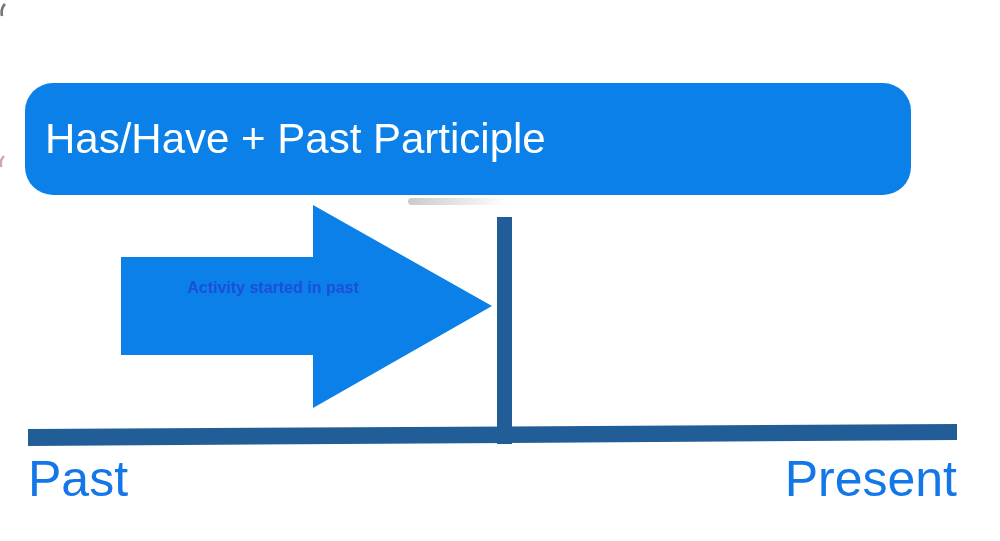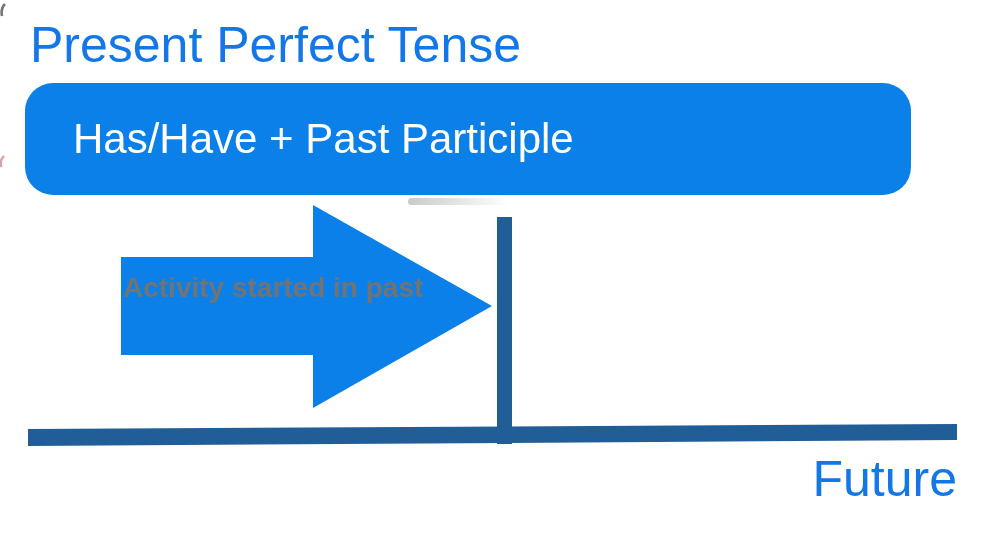--- a/index.html
+++ b/index.html
@@ -18,75 +18,75 @@
   }
 
   .formula-box {
     position: absolute; left: 25px; top: 83px;
     width: 886px; height: 112px;
     background: #0a80e8; border-radius: 28px;
     display: flex; align-items: center;
   }
   .formula-box .formula-text {
     color: #ffffff; font-size: 42px; line-height: 44px;
-    padding-left: 48px; white-space: nowrap;
+    padding-left: 20px; white-space: nowrap;
   }
 
   .smudge {
     position: absolute; left: 408px; top: 198px;
     width: 100px; height: 7px; border-radius: 4px;
     background: linear-gradient(to right, rgba(185,185,185,0.75), rgba(255,255,255,0));
   }
 
   svg.shapes { position: absolute; left: 0; top: 0; }
 
   .arrow-text {
     position: absolute; left: 123px; top: 272px; width: 300px;
-    text-align: center; color: #737373;
-    font-weight: bold; font-size: 28px; line-height: 32px;
+    text-align: center; color: #1d4ed8;
+    font-weight: bold; font-size: 16px; line-height: 32px;
     white-space: nowrap;
   }
 
   .tl-label {
     position: absolute; top: 454px;
     font-size: 50px; line-height: 50px; font-weight: 400;
     color: #1377e8; white-space: nowrap;
   }
   .tl-label.past    { left: 28px; }
   .tl-label.present { left: 488px; transform: translateX(-50%); }
   .tl-label.future  { right: 43px; }
 
   .edge-artifacts { position: absolute; left: 0; top: 0; }
 </style>
 </head>
 <body>
 
 <div class="canvas">
 
-  <div class="title">Present Perfect Tense</div>
 
   <div class="formula-box">
     <span class="formula-text">Has/Have + Past Participle</span>
   </div>
 
   <div class="smudge"></div>
 
   <svg class="shapes" width="1000" height="541" viewBox="0 0 1000 541">
 
     <polygon points="121,257 313,257 313,205 492,306 313,408 313,355 121,355" fill="#0a80e8"></polygon>
 
     <rect x="497" y="217" width="15" height="227" fill="#215d96"></rect>
 
     <polygon points="28,429 957,424 957,440 28,446" fill="#215d96"></polygon>
   </svg>
 
   <div class="arrow-text">
     <div>Activity started in past</div>
   </div>
 
-  <div class="tl-label future">Future</div>
+  <div class="tl-label past">Past</div>
+  <div class="tl-label future">Present</div>
 
   <svg class="edge-artifacts" width="10" height="200" viewBox="0 0 10 200">
     <path d="M5,4 C2,7 1,11 2,16" stroke="#3a3a3a" stroke-width="2.6" fill="none" opacity="0.7"></path>
     <path d="M4,156 C1,159 0,163 1.5,167" stroke="#c98f8f" stroke-width="2.4" fill="none" opacity="0.8"></path>
   </svg>
 
 </div>
 
 </body></html>

